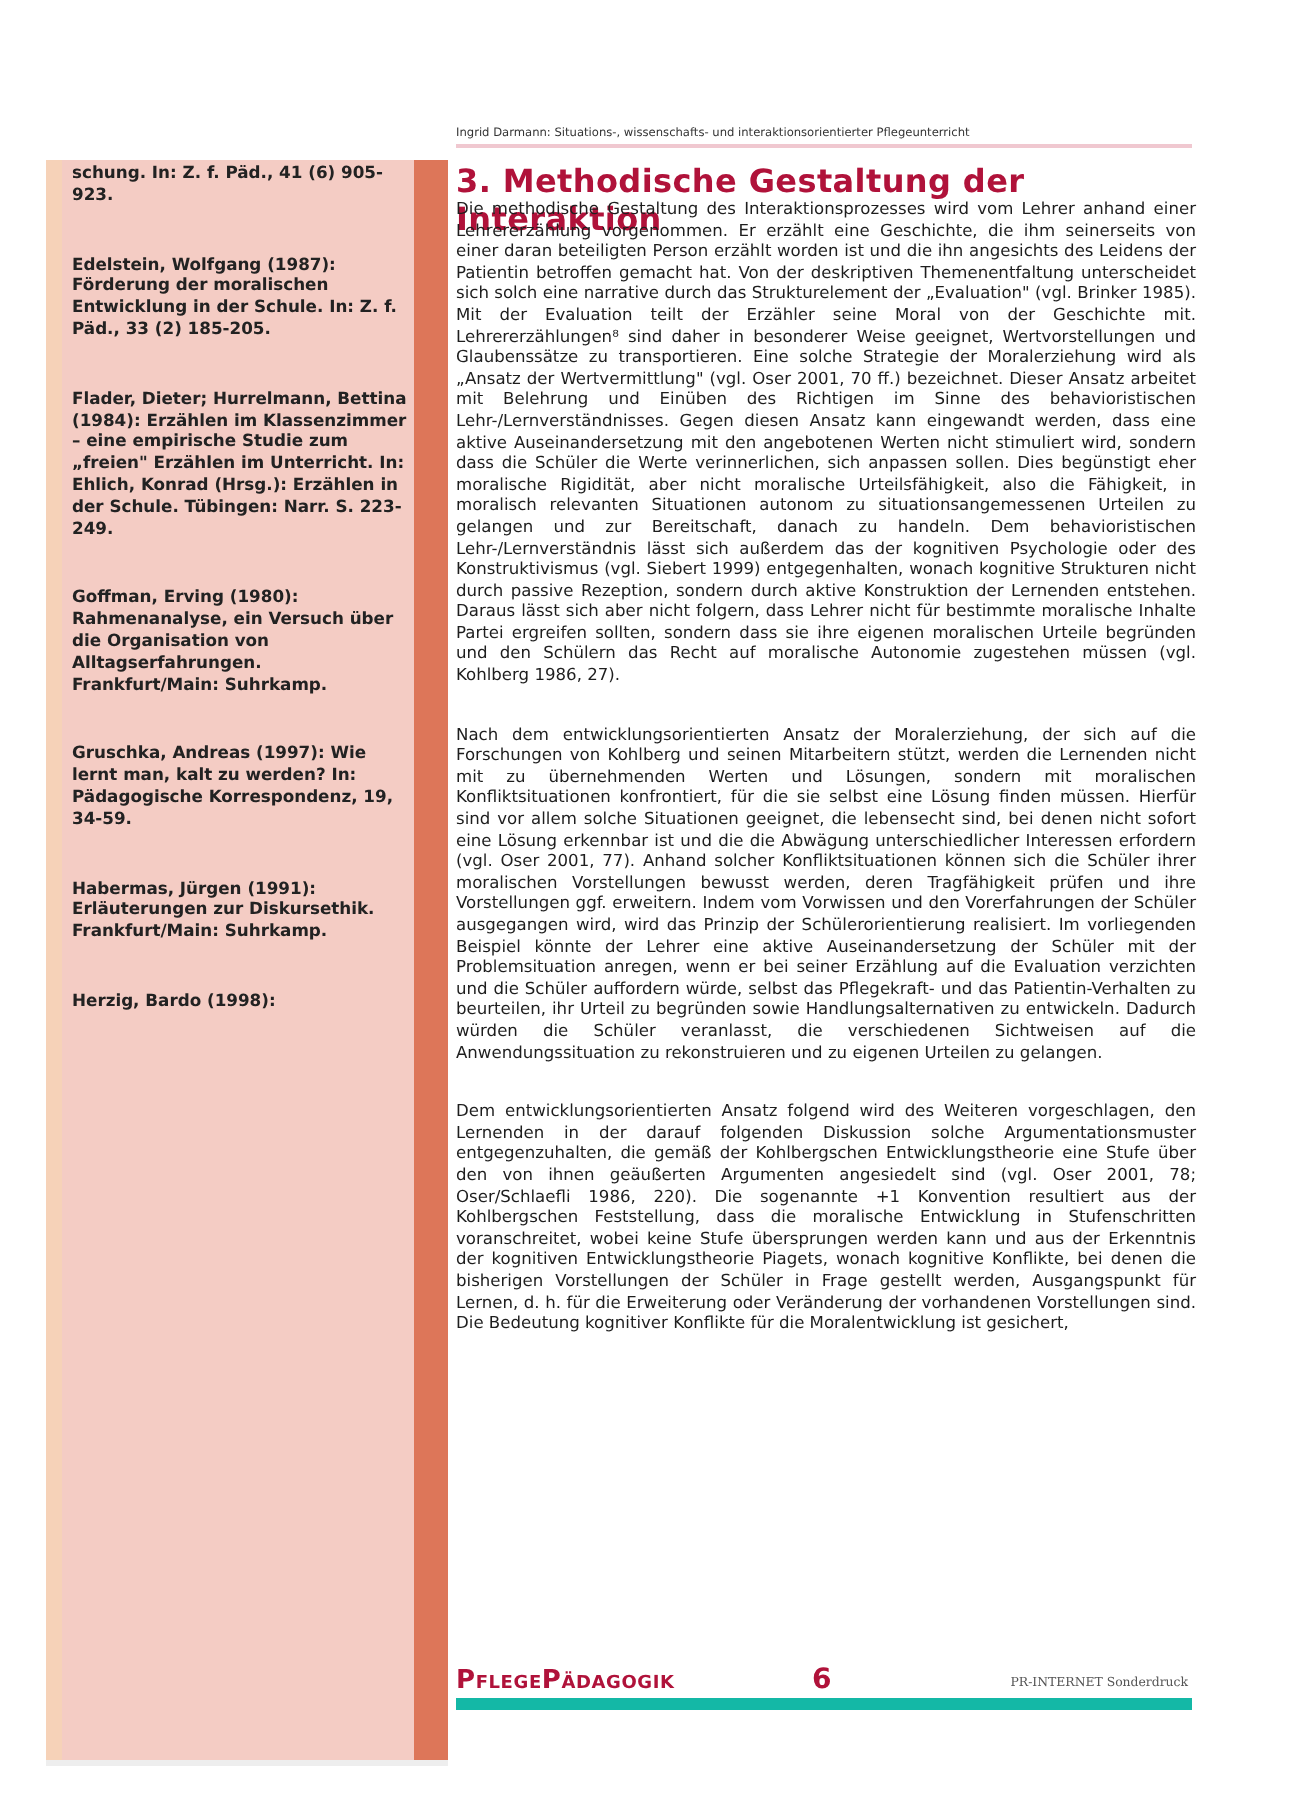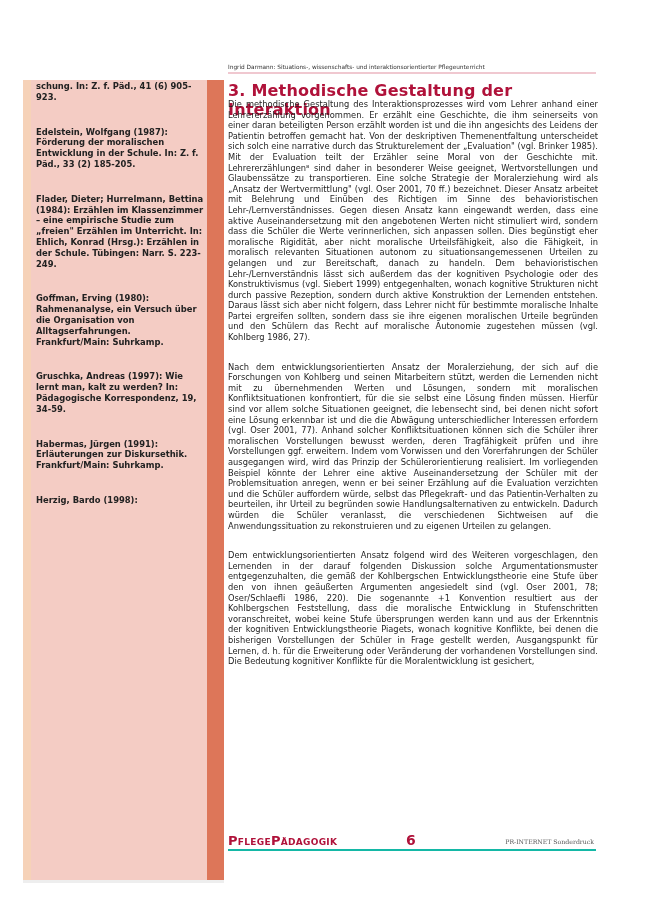--- a/index.html
+++ b/index.html
@@ -13,21 +13,21 @@
   .refs { position:absolute; left:36px; top:81px; width:170px; font-size:8.4px; line-height:10.8px; color:#222; }
   .ref { margin:0 0 24px 0;font-weight:bold; }
 
   .running-head { position:absolute; left:228px; top:63px; width:368px; font-size:5.8px; line-height:8px; color:#333; border-bottom:2px solid #f0c8d0; padding-bottom:1px; white-space:nowrap; overflow:hidden; }
 
   .section-title { position:absolute; left:228px; top:81px; width:380px; font-size:16px; font-weight:bold; color:#b0123a; letter-spacing:0.2px; }
 
   .body { position:absolute; left:228px; top:99px; width:370px; font-size:8.3px; line-height:10.6px; text-align:justify; color:#1e1e1e; hyphens:manual; }
   .body p { margin:0 0 19px 0; }
 
-  .footer { position:absolute; left:228px; top:833px; width:368px; height:16px; border-bottom:2px solid #14b8a6; }
+  .footer { position:absolute; left:228px; top:833px; width:368px; height:16px; border-bottom:6px solid #14b8a6; }
   .footer-title { position:absolute; left:0; top:0; font-size:13px; font-weight:bold; color:#b0123a; letter-spacing:0.3px; font-variant:small-caps; }
   .footer-page { position:absolute; left:178px; top:-1px; font-size:14px; font-weight:bold; color:#b0123a; }
   .footer-right { position:absolute; right:2px; top:5px; font-size:6.2px; color:#555; font-family:"DejaVu Serif", serif; }
 </style>
 </head>
 <body>
 
 <div class="left-panel"></div>
 <div class="left-edge"></div>
 <div class="accent-strip"></div>

